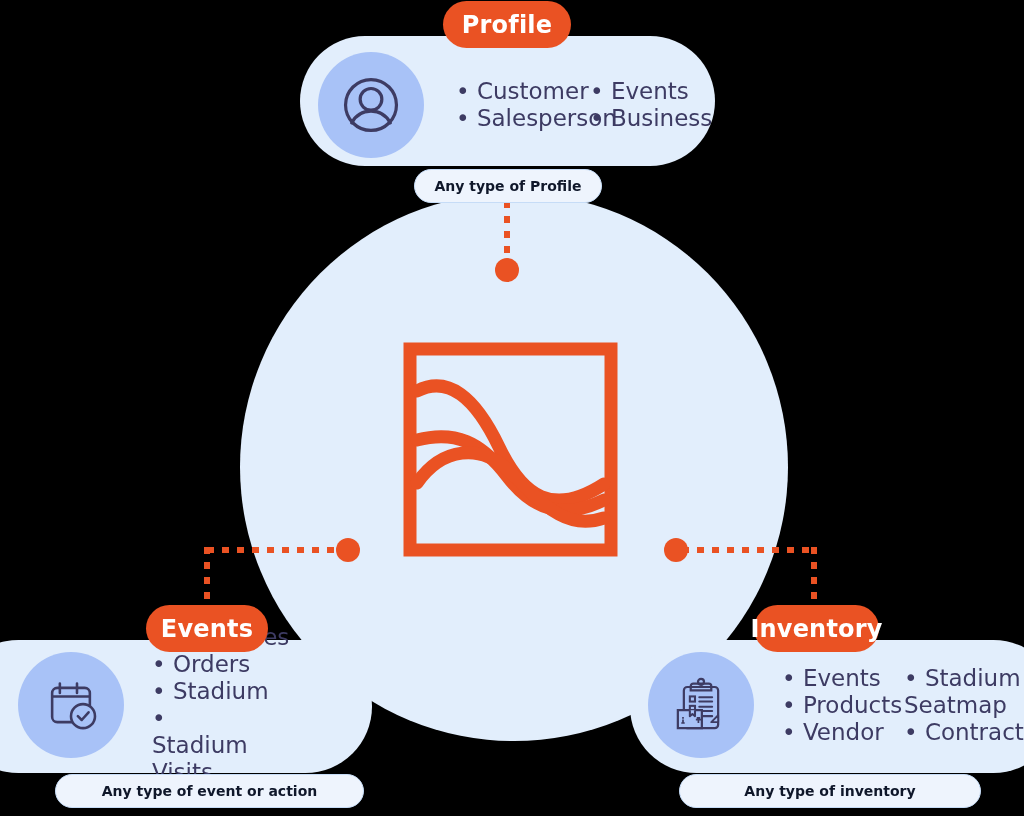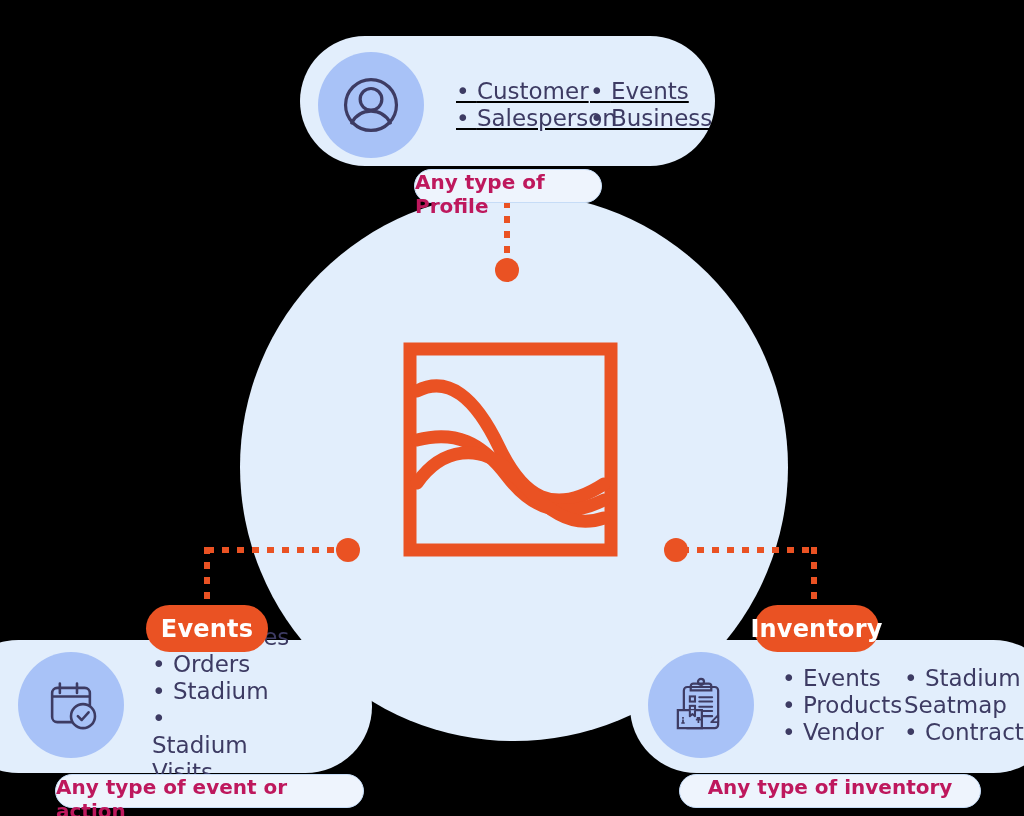--- a/index.html
+++ b/index.html
@@ -90,24 +90,25 @@
     letter-spacing: 0.2px;
     z-index: 6;
   }
 
   
   .subpill {
     position: absolute;
     background: #eef4fd;
     border: 1.5px solid #c6dcf7;
     border-radius: 22px;
-    color: #be185d;
-    font-size: 20px;
+    color: #0f172a;
+    font-size: 14px;
     font-weight: bold;
     display: flex;
+    align-items: center;
     justify-content: center;
     z-index: 7;
   }
 
   
   .dot-v {
     position: absolute;
     width: 6px;
     background-image: linear-gradient(#ea5223 50%, rgba(0,0,0,0) 0%);
     background-position: left top;
@@ -157,22 +158,25 @@
   <div class="node" style="left:336px; top:538px;"></div>
   <div class="dot-h" style="left:207px; top:547px; width:135px;"></div>
   <div class="dot-v" style="left:204px; top:547px; height:66px;"></div>
 
   <div class="node" style="left:664px; top:538px;"></div>
   <div class="dot-h" style="left:682px; top:547px; width:135px;"></div>
   <div class="dot-v" style="left:811px; top:547px; height:66px;"></div>
 
   <div class="card" style="left:300px; top:36px; width:415px; height:130px;"></div>
 
-
-  <div class="card-inner" style="left:318px; top:52px; width:390px; height:106px;text-decoration:underline;">
+  <div class="pill" style="left:443px; top:1px; width:128px; height:47px;">
+    <span>Profile</span>
+  </div>
+
+  <div class="card-inner" style="left:318px; top:52px; width:390px; height:106px;">
     <div class="icon-circle" style="width:106px; height:106px;">
       <svg viewBox="0 0 70 70" width="66" height="66" aria-hidden="true">
         <circle cx="35" cy="35" r="27" fill="none" stroke="#3d3b63" stroke-width="3.4"></circle>
         <circle cx="35" cy="29" r="11.5" fill="none" stroke="#3d3b63" stroke-width="3.4"></circle>
         <path d="M14.5 54 C 19 45.5, 27 41.5, 35 41.5 C 43 41.5, 51 45.5, 55.5 54" fill="none" stroke="#3d3b63" stroke-width="3.4" stroke-linecap="round"></path>
       </svg>
     </div>
     <div class="cols" style="margin-left:32px;">
       <div class="col" style="width:134px;">
         <div class="li">

